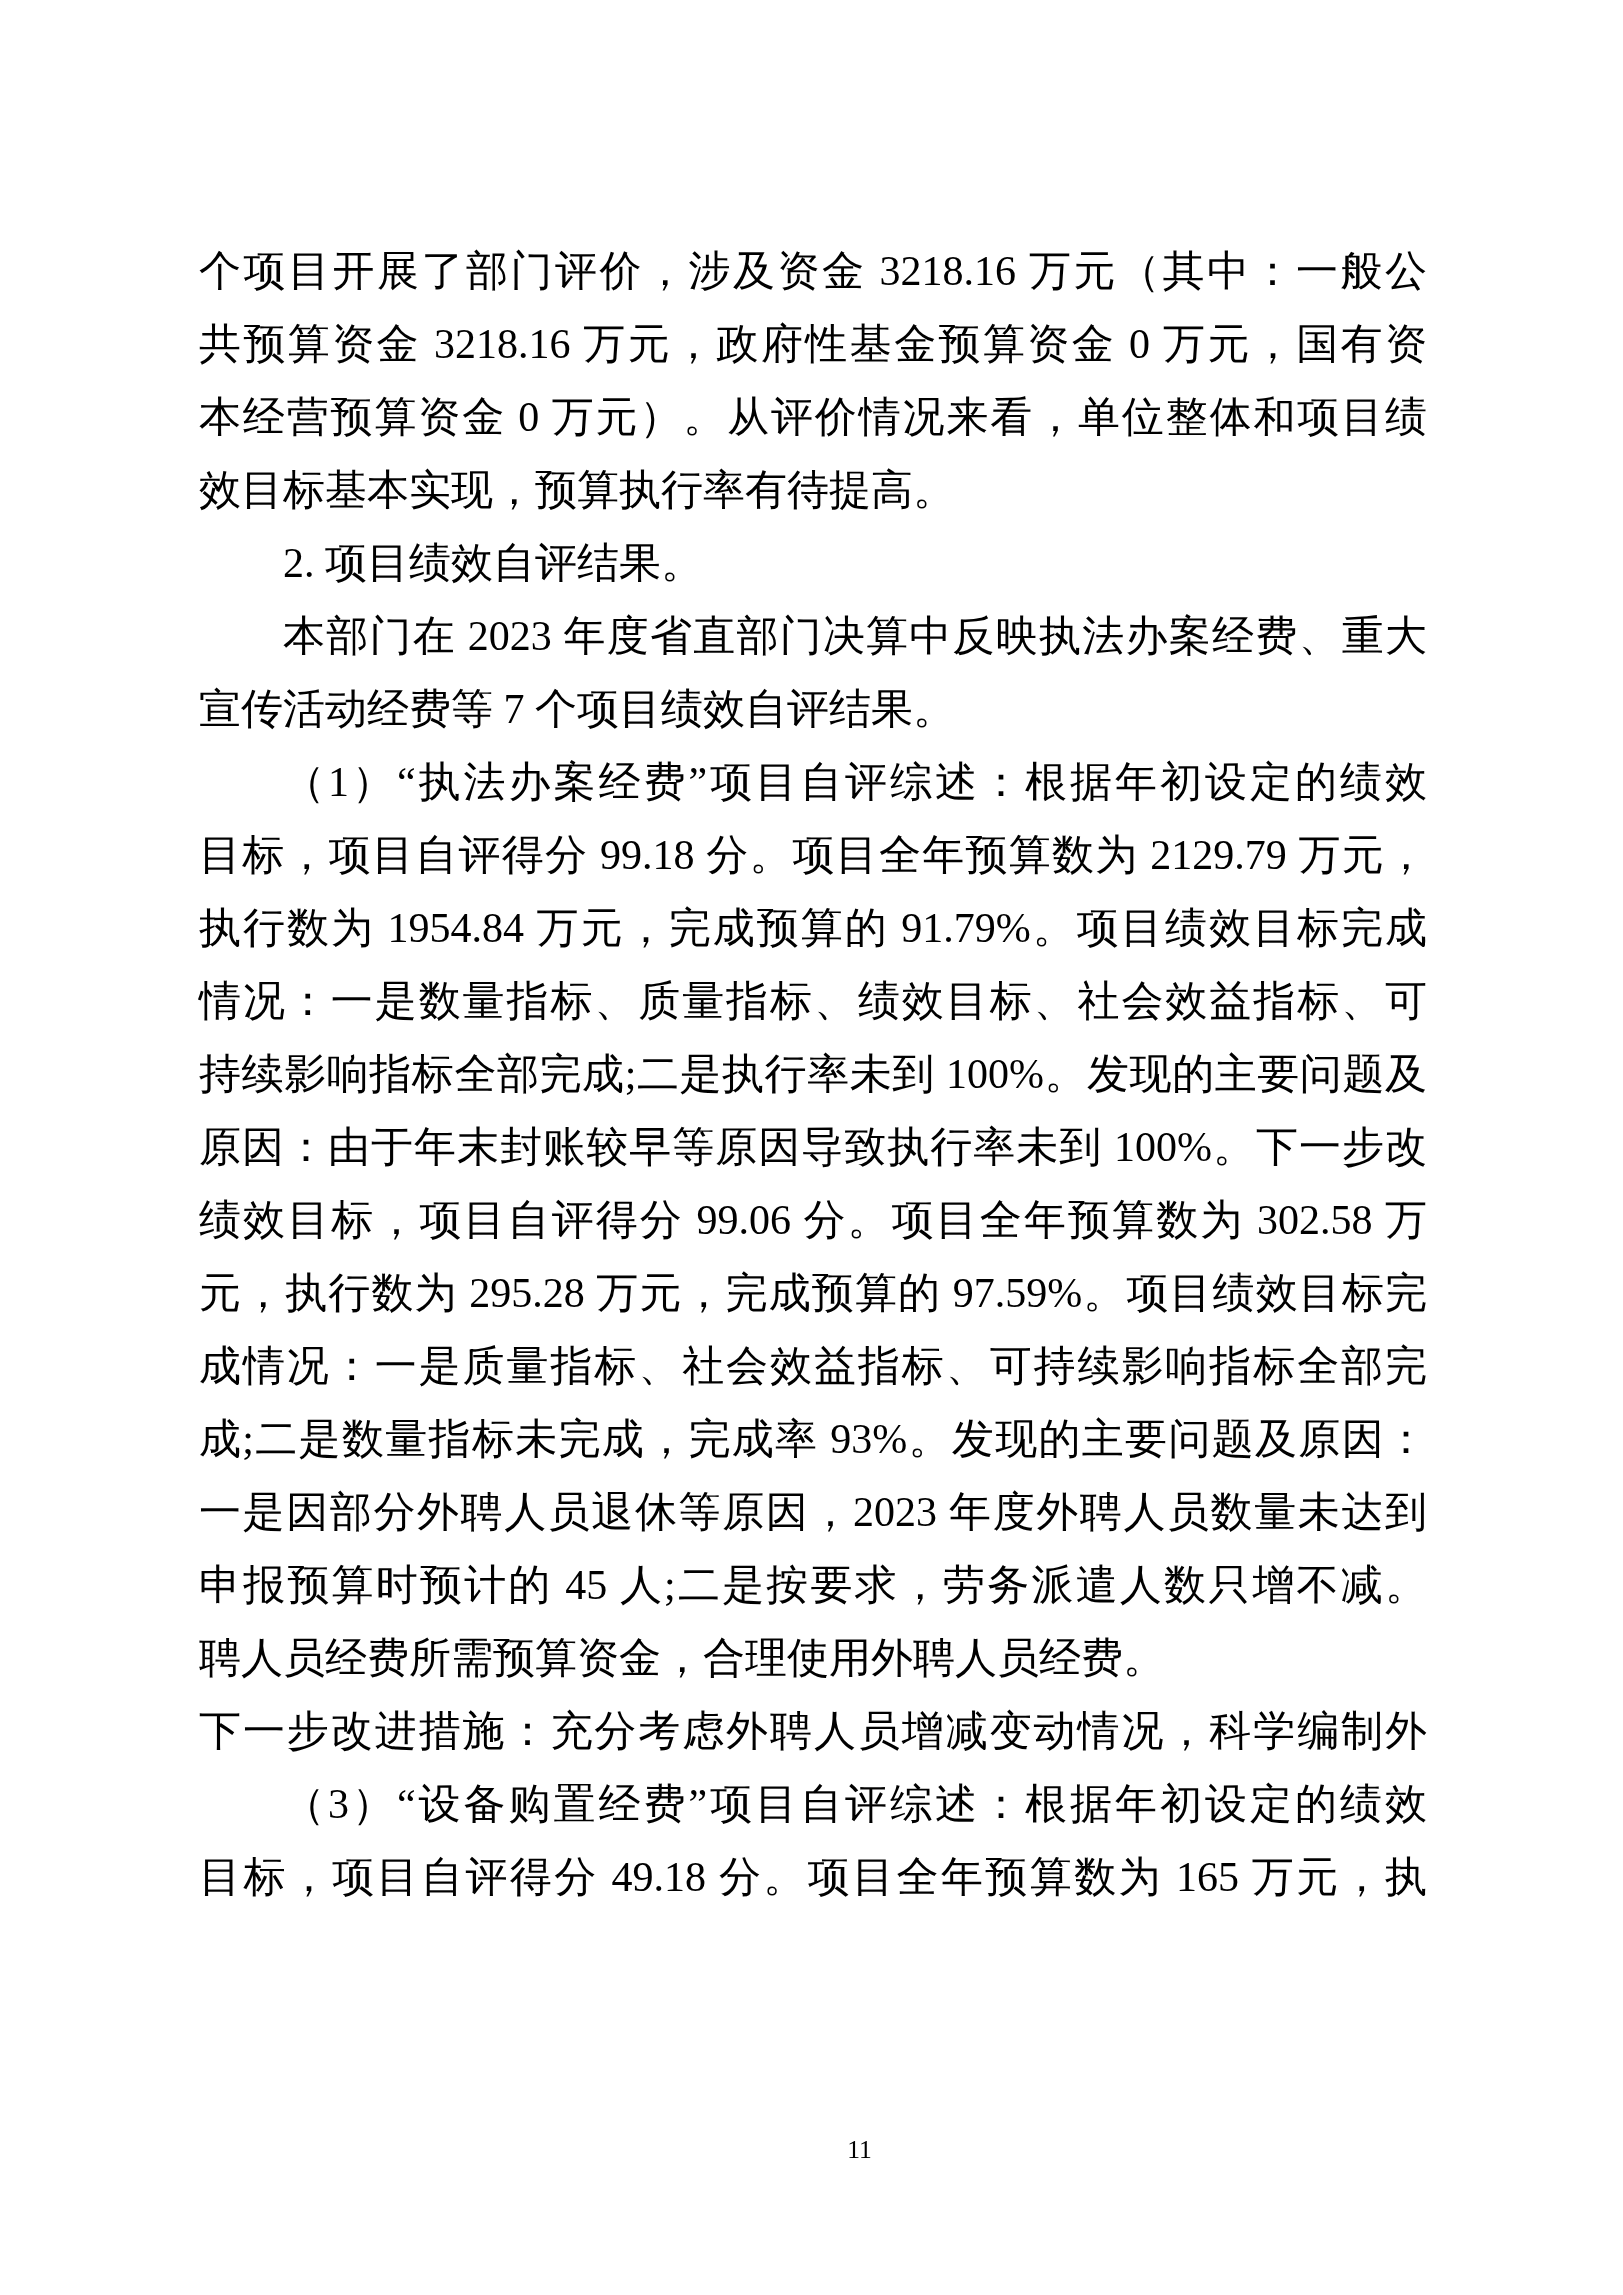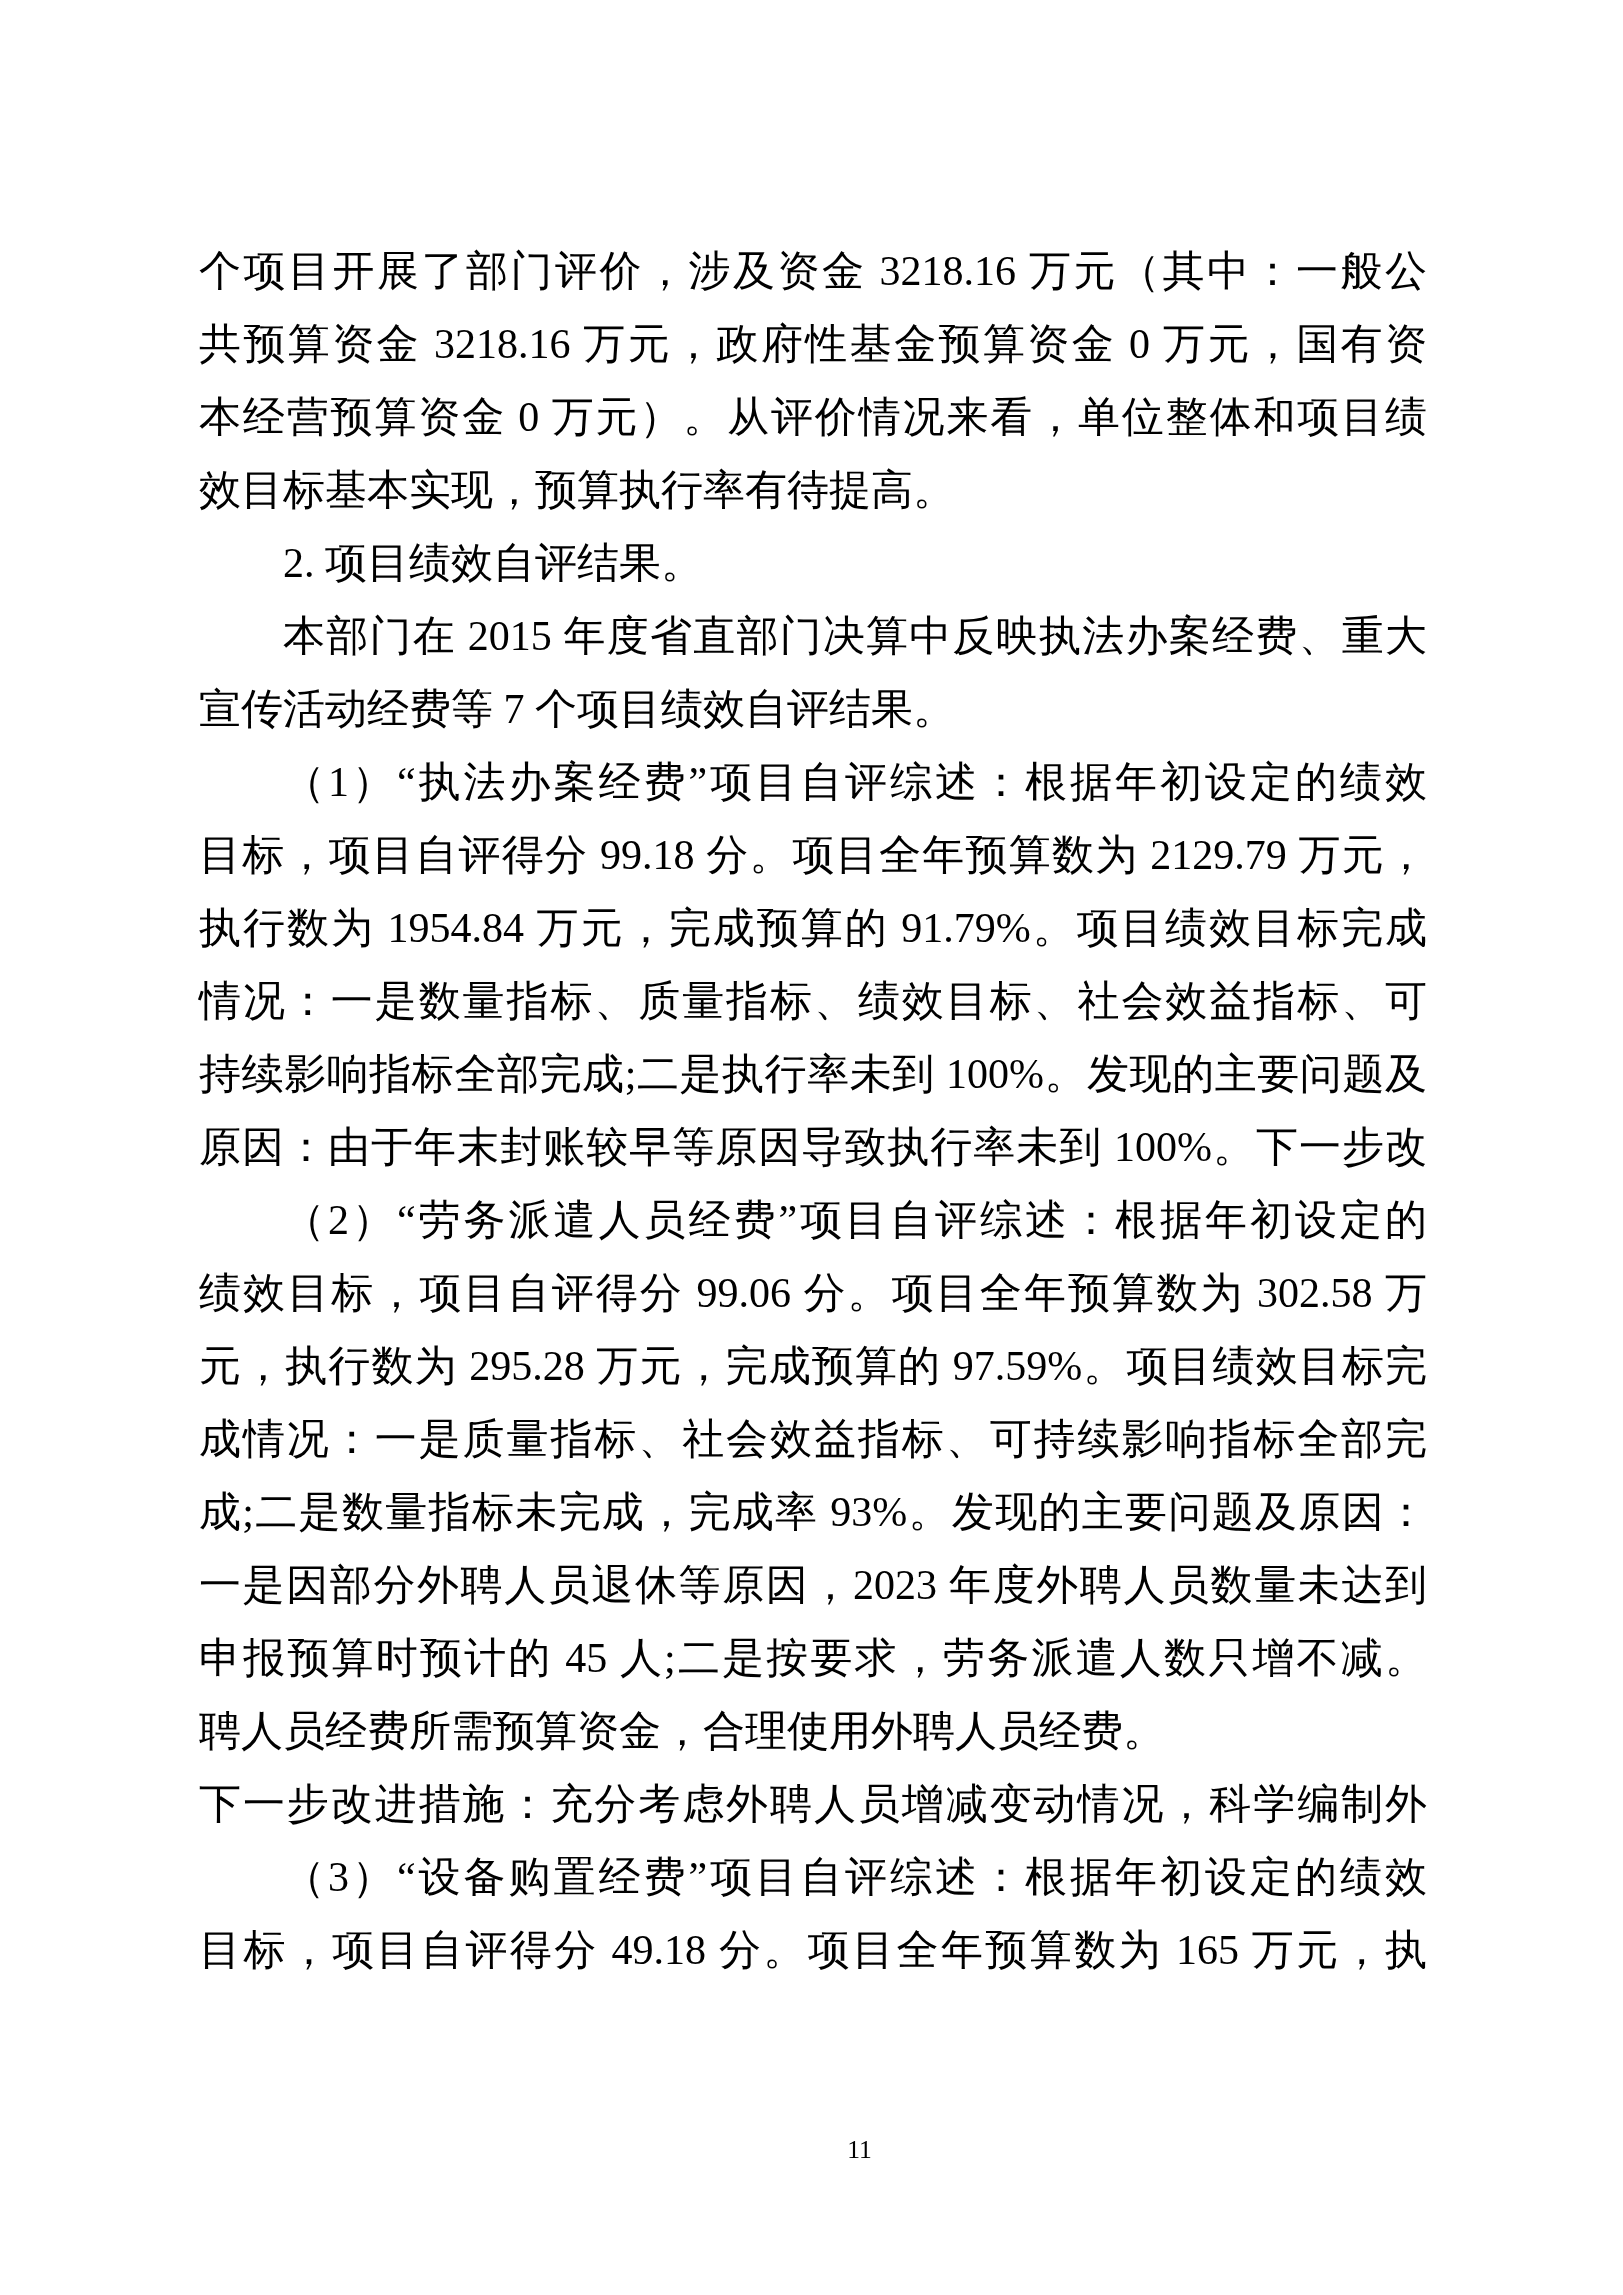--- a/index.html
+++ b/index.html
@@ -51,29 +51,28 @@
 <body>
 
 <div class="page">
   <div class="text-block">
 
   <div class="ln">个项目开展了部门评价，涉及资金 3218.16 万元（其中：一般公</div>
       <div class="ln">共预算资金 3218.16 万元，政府性基金预算资金 0 万元，国有资</div>
       <div class="ln">本经营预算资金 0 万元）。从评价情况来看，单位整体和项目绩</div>
       <div class="ln end">效目标基本实现，预算执行率有待提高。</div>
       <div class="ln indent end">2. 项目绩效自评结果。</div>
-      <div class="ln indent">本部门在 2015 年度省直部门决算中反映执法办案经费、重大</div>
+      <div class="ln indent">本部门在 2023 年度省直部门决算中反映执法办案经费、重大</div>
       <div class="ln end">宣传活动经费等 7 个项目绩效自评结果。</div>
       <div class="ln indent">（1）“执法办案经费”项目自评综述：根据年初设定的绩效</div>
       <div class="ln">目标，项目自评得分 99.18 分。项目全年预算数为 2129.79 万元，</div>
       <div class="ln">执行数为 1954.84 万元，完成预算的 91.79%。项目绩效目标完成</div>
       <div class="ln">情况：一是数量指标、质量指标、绩效目标、社会效益指标、可</div>
       <div class="ln">持续影响指标全部完成;二是执行率未到 100%。发现的主要问题及</div>
       <div class="ln">原因：由于年末封账较早等原因导致执行率未到 100%。下一步改</div>
-      <div class="ln indent">（2）“劳务派遣人员经费”项目自评综述：根据年初设定的</div>
       <div class="ln">绩效目标，项目自评得分 99.06 分。项目全年预算数为 302.58 万</div>
       <div class="ln">元，执行数为 295.28 万元，完成预算的 97.59%。项目绩效目标完</div>
       <div class="ln">成情况：一是质量指标、社会效益指标、可持续影响指标全部完</div>
       <div class="ln">成;二是数量指标未完成，完成率 93%。发现的主要问题及原因：</div>
       <div class="ln">一是因部分外聘人员退休等原因，2023 年度外聘人员数量未达到</div>
       <div class="ln">申报预算时预计的 45 人;二是按要求，劳务派遣人数只增不减。</div>
       <div class="ln end">聘人员经费所需预算资金，合理使用外聘人员经费。</div>
       <div class="ln">下一步改进措施：充分考虑外聘人员增减变动情况，科学编制外</div>
       <div class="ln indent">（3）“设备购置经费”项目自评综述：根据年初设定的绩效</div>
       <div class="ln">目标，项目自评得分 49.18 分。项目全年预算数为 165 万元，执</div>

